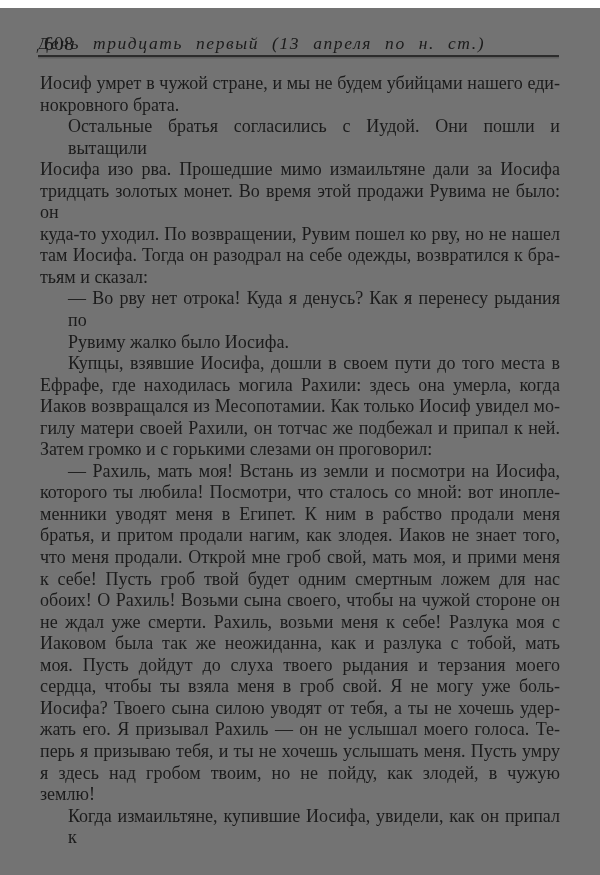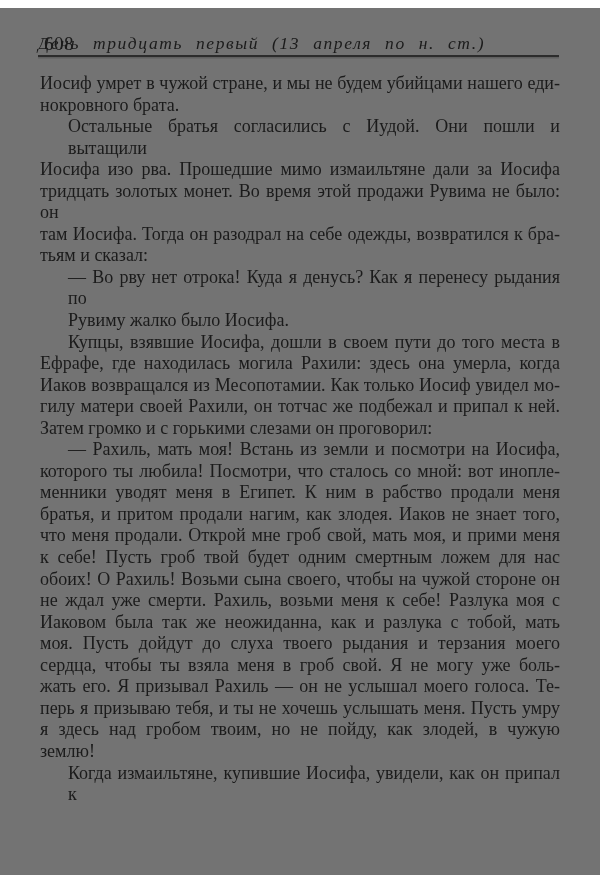--- a/index.html
+++ b/index.html
@@ -79,20 +79,21 @@
   <div class="header-rule"></div>
   <div class="body-text">
       <div class="paragraph">
         <div class="line">Иосиф умрет в чужой стране, и мы не будем убийцами нашего еди-</div>
         <div class="line last-line">нокровного брата.</div>
       </div>
       <div class="paragraph">
         <div class="line indent">Остальные братья согласились с Иудой. Они пошли и вытащили</div>
         <div class="line">Иосифа изо рва. Прошедшие мимо измаильтяне дали за Иосифа</div>
         <div class="line">тридцать золотых монет. Во время этой продажи Рувима не было: он</div>
+        <div class="line">куда-то уходил. По возвращении, Рувим пошел ко рву, но не нашел</div>
         <div class="line">там Иосифа. Тогда он разодрал на себе одежды, возвратился к бра-</div>
         <div class="line last-line">тьям и сказал:</div>
       </div>
       <div class="paragraph">
         <div class="line indent">— Во рву нет отрока! Куда я денусь? Как я перенесу рыдания по</div>
       </div>
       <div class="paragraph">
         <div class="line indent last-line">Рувиму жалко было Иосифа.</div>
       </div>
       <div class="paragraph">
@@ -107,20 +108,21 @@
         <div class="line">которого ты любила! Посмотри, что сталось со мной: вот инопле-</div>
         <div class="line">менники уводят меня в Египет. К ним в рабство продали меня</div>
         <div class="line">братья, и притом продали нагим, как злодея. Иаков не знает того,</div>
         <div class="line">что меня продали. Открой мне гроб свой, мать моя, и прими меня</div>
         <div class="line">к себе! Пусть гроб твой будет одним смертным ложем для нас</div>
         <div class="line">обоих! О Рахиль! Возьми сына своего, чтобы на чужой стороне он</div>
         <div class="line">не ждал уже смерти. Рахиль, возьми меня к себе! Разлука моя с</div>
         <div class="line">Иаковом была так же неожиданна, как и разлука с тобой, мать</div>
         <div class="line">моя. Пусть дойдут до слуха твоего рыдания и терзания моего</div>
         <div class="line">сердца, чтобы ты взяла меня в гроб свой. Я не могу уже боль-</div>
+        <div class="line">Иосифа? Твоего сына силою уводят от тебя, а ты не хочешь удер-</div>
         <div class="line">жать его. Я призывал Рахиль — он не услышал моего голоса. Те-</div>
         <div class="line">перь я призываю тебя, и ты не хочешь услышать меня. Пусть умру</div>
         <div class="line">я здесь над гробом твоим, но не пойду, как злодей, в чужую</div>
         <div class="line last-line">землю!</div>
       </div>
       <div class="paragraph">
         <div class="line indent">Когда измаильтяне, купившие Иосифа, увидели, как он припал к</div>
       </div>
     </div>
 </div>

